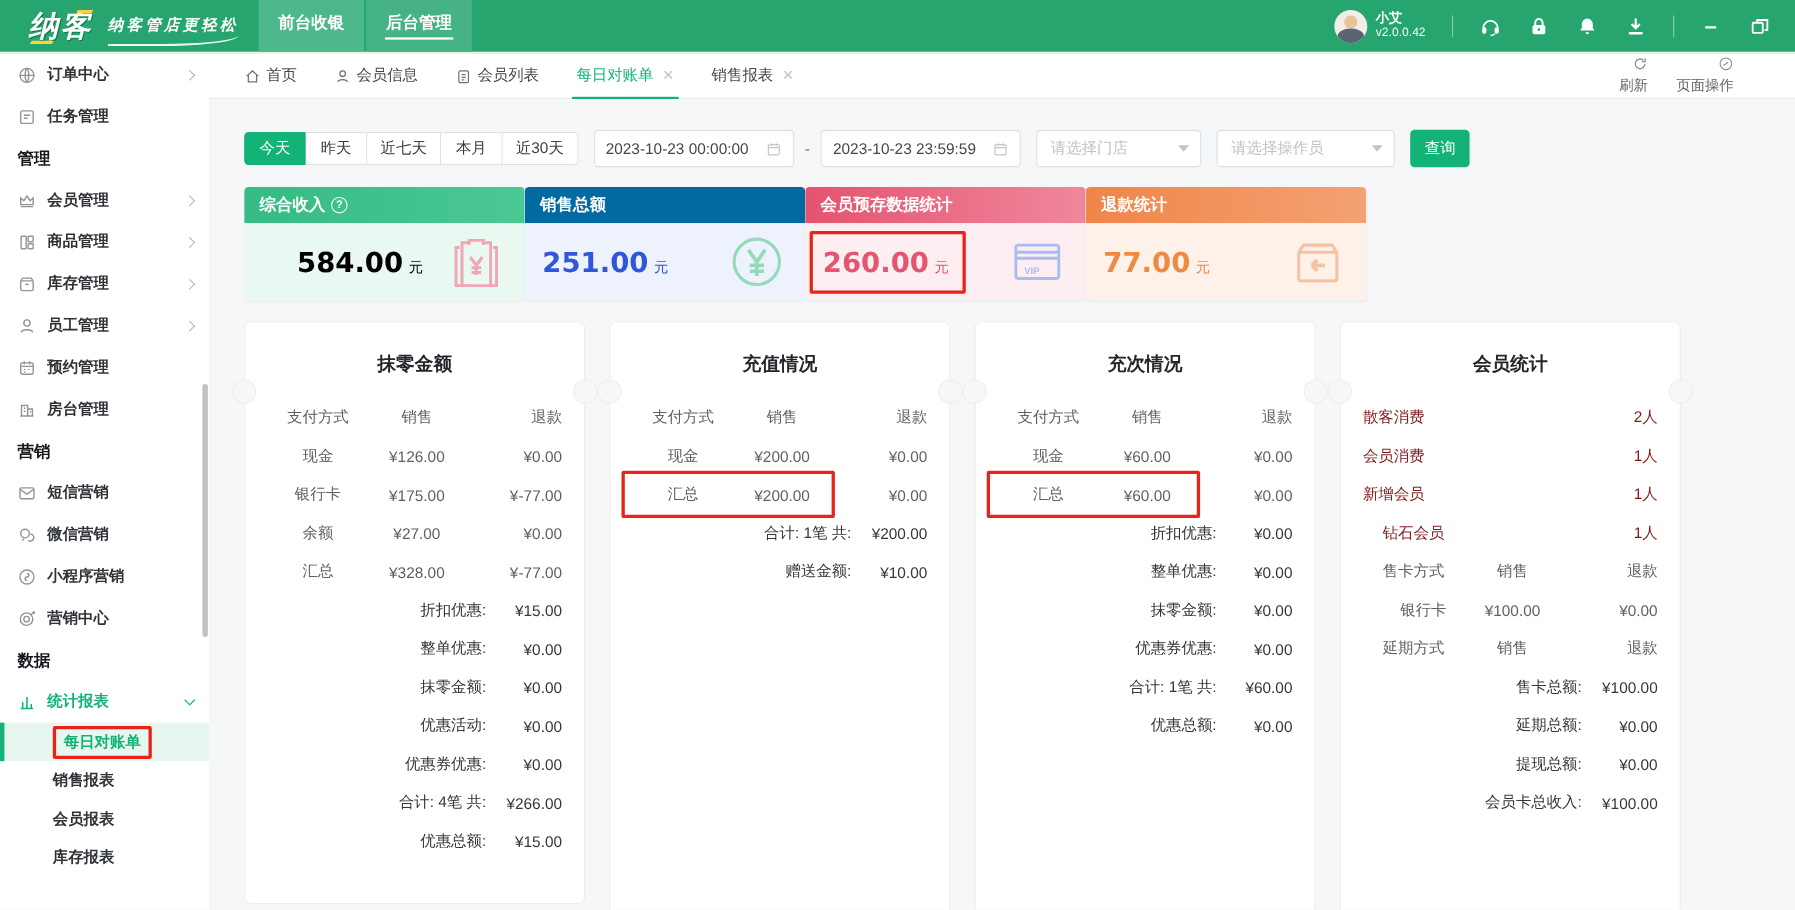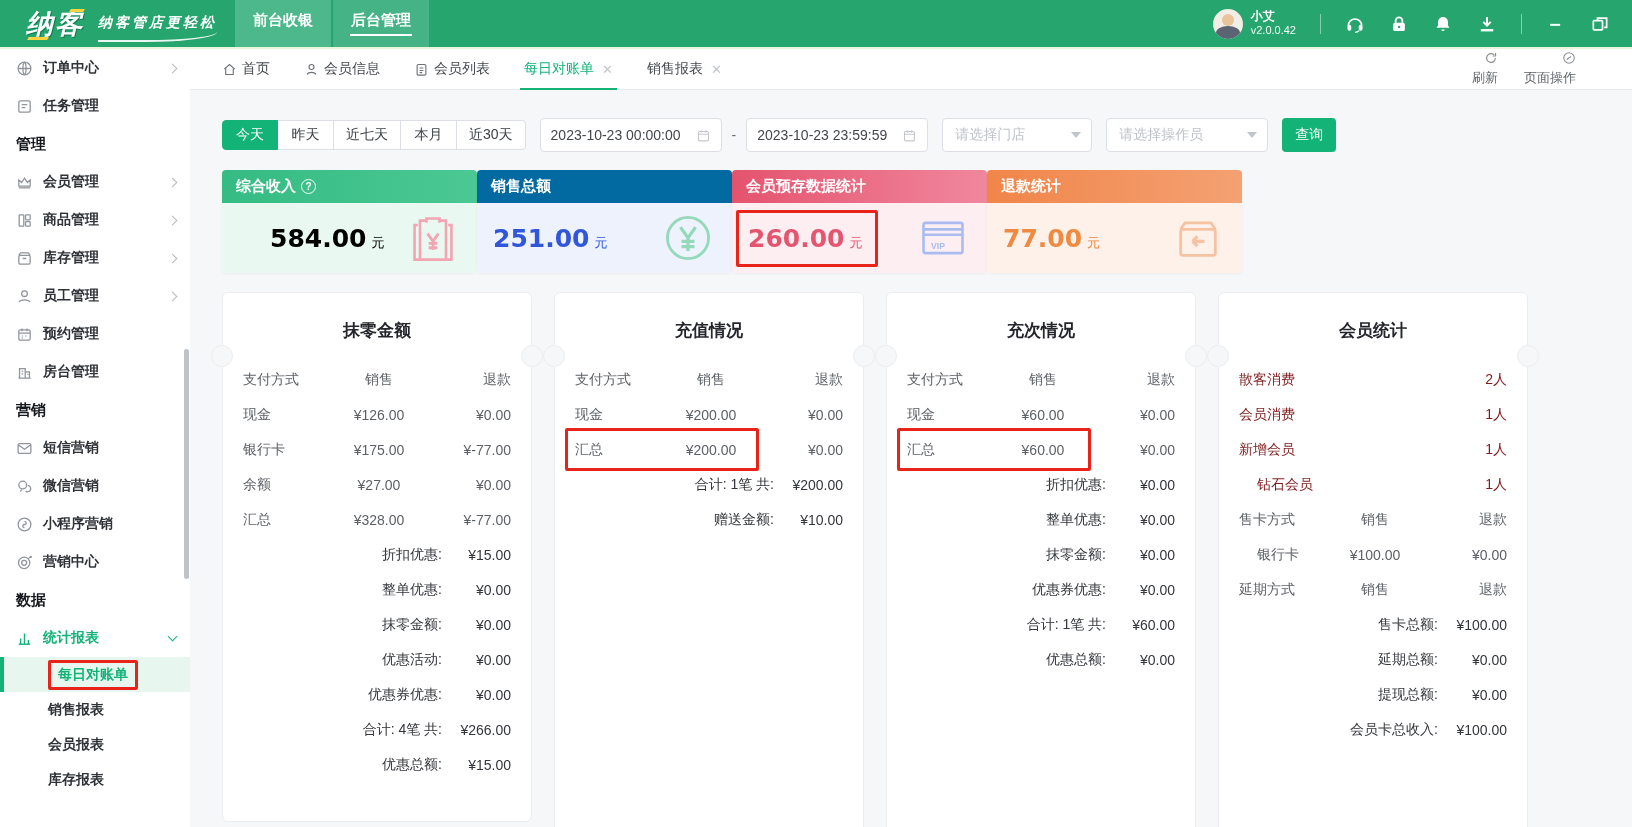--- a/index.html
+++ b/index.html
@@ -95,21 +95,21 @@
   .annot-frame{ position:absolute; border:3px solid #e8231a; border-radius:2px; pointer-events:none;}
 
   
   .panels{ display:flex; gap:22px; margin-top:19px; width:1306px; align-items:flex-start;}
   .panel{ width:310px; background:#fff; border:1px solid #ebedf0; border-radius:6px; position:relative; padding:0 20px 18px 20px; height:562px;}
   .panel.first{ height:530px;}
   .panel .notch{ position:absolute; top:52px; width:22px; height:22px; border-radius:50%; background:#f6f7f8; border:1px solid #ebedf0;}
   .panel .notch.l{ left:-12px;} .panel .notch.r{ right:-12px;}
   .panel-title{ text-align:center; font-size:17px; font-weight:bold; color:#24262b; padding-top:26px; margin-bottom:20px;}
   .prow{ display:grid; grid-template-columns:92px 1fr 88px; align-items:center; height:35px; font-size:14px; color:#5d6166; position:relative;}
-  .prow .c1{ text-align:left;} .prow .c2{ text-align:center;} .prow .c3{ text-align:right;}
+  .prow .c1{ text-align:center;} .prow .c2{ text-align:center;} .prow .c3{ text-align:right;}
   .prow.head{ color:#5d6166;}
   .prow .indent{ padding-left:18px;}
   .row-annot{ position:absolute; left:-10px; right:84px; top:-4px; bottom:-4px; border:3px solid #e8231a; border-radius:2px; pointer-events:none;}
   .sumrow{ display:flex; justify-content:flex-end; align-items:center; gap:13px; height:35px; font-size:14px; color:#33363b;}
   .sumrow .sv{ min-width:56px; text-align:right;}
   .pair{ display:flex; justify-content:space-between; align-items:center; height:35px; font-size:14px; color:#7f1d1d;}
 </style>
 </head>
 <body>
 

